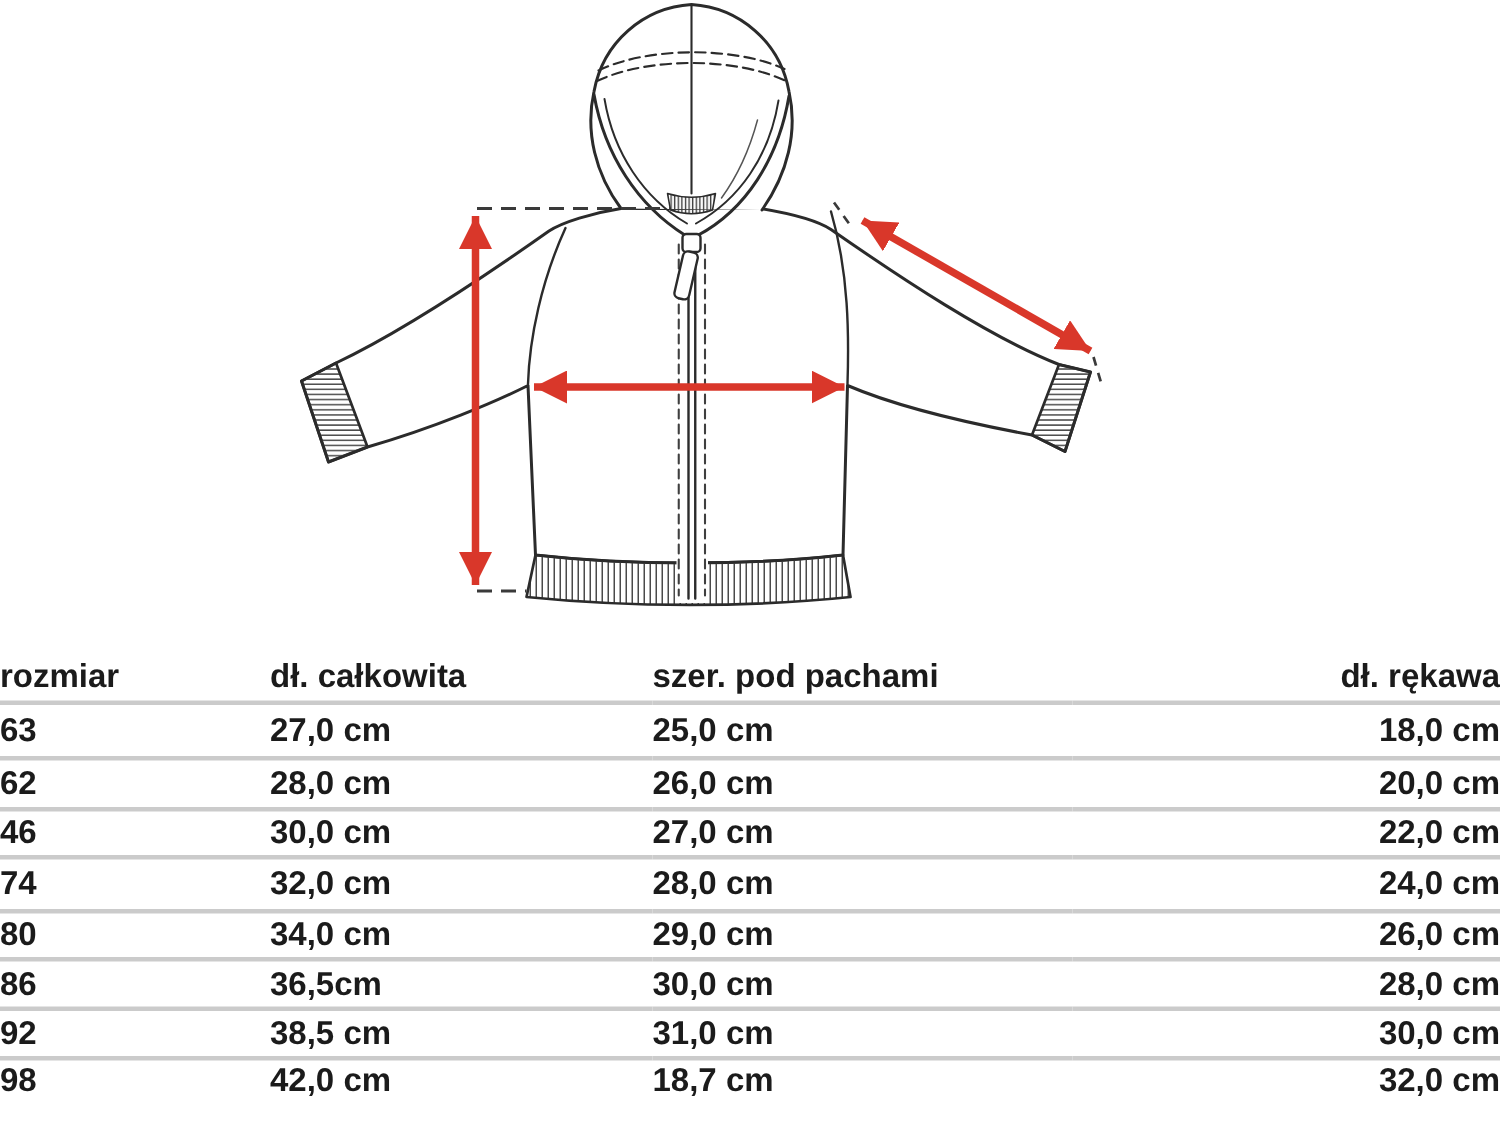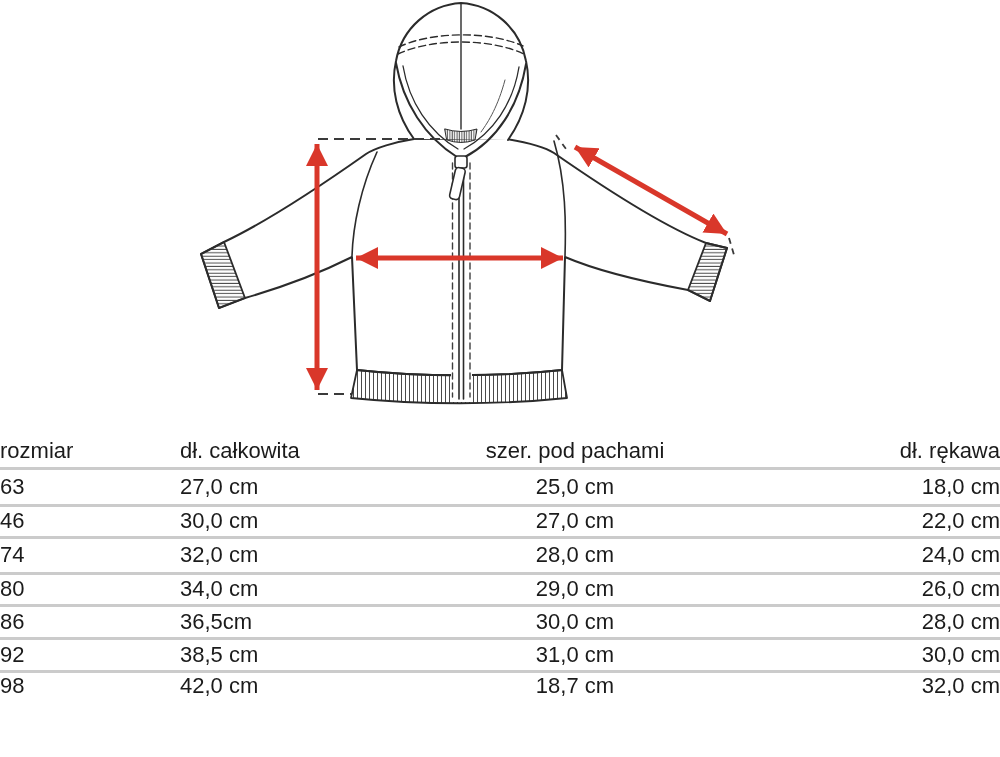--- a/index.html
+++ b/index.html
@@ -9,31 +9,31 @@
     overflow:hidden;
   }
   .stage { position:relative; width:1000px; height:757px; background:#ffffff; }
   svg.diagram { display:block; }
 
   table.sizes {
     width:1000px; border-collapse:collapse; table-layout:fixed;
     font-size:22px; color:#1b1b1b;
   }
   table.sizes th, table.sizes td {
-    font-weight:400; padding:0; vertical-align:middle;
+    font-weight:700; padding:0; vertical-align:middle;
     border-bottom:3px solid #cbcbcb; white-space:nowrap;
   }
   table.sizes thead tr { height:33px; }
   tr.r56 { height:37px; } tr.r62 { height:34px; } tr.r68 { height:32px; }
   tr.r74 { height:36px;padding-left:14px; } tr.r80 { height:32px; } tr.r86 { height:33px; }
   tr.r92 { height:33px; } tr.r98 { height:28px; }
   tr.r98 td { border-bottom:none; }
   .c1 { text-align:left;  padding-left:31px; }
   .c2 { text-align:left;  padding-left:55px; }
-  .c3 { text-align:center; }
+  .c3 { text-align:left; }
   .c4 { text-align:right; padding-right:57px; }
 </style>
 </head>
 <body>
 
 <div class="stage">
 
   <svg class="diagram" width="1000" height="435" viewBox="0 0 1000 435" xmlns="http://www.w3.org/2000/svg">
     <defs>
       <marker id="ah" viewBox="0 0 10 10" refX="10" refY="5" markerWidth="4.4" markerHeight="4.4" orient="auto-start-reverse">
@@ -131,20 +131,26 @@
         <th class="c4">dł. rękawa</th>
       </tr>
     </thead>
     <tbody>
       <tr class="r56">
         <td class="c1">63</td>
         <td class="c2">27,0 cm</td>
         <td class="c3">25,0 cm</td>
         <td class="c4">18,0 cm</td>
       </tr>
+      <tr class="r62">
+        <td class="c1">62</td>
+        <td class="c2">28,0 cm</td>
+        <td class="c3">26,0 cm</td>
+        <td class="c4">20,0 cm</td>
+      </tr>
       <tr class="r68">
         <td class="c1">46</td>
         <td class="c2">30,0 cm</td>
         <td class="c3">27,0 cm</td>
         <td class="c4">22,0 cm</td>
       </tr>
       <tr class="r74">
         <td class="c1">74</td>
         <td class="c2">32,0 cm</td>
         <td class="c3">28,0 cm</td>

